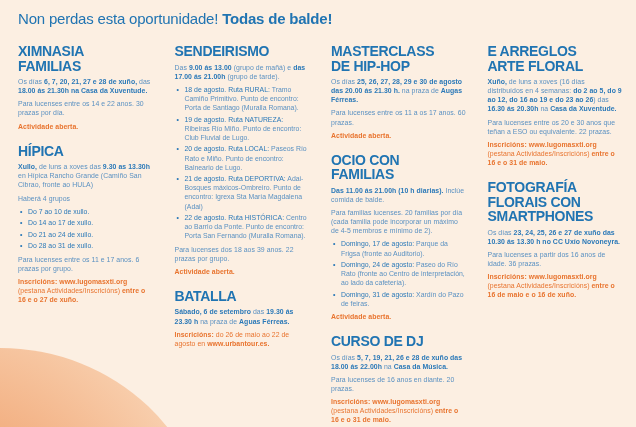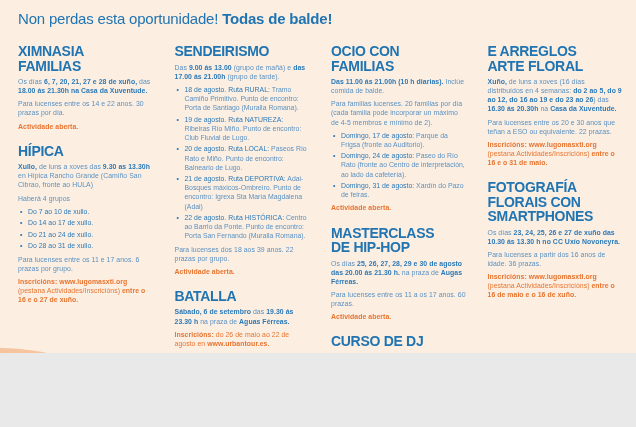--- a/index.html
+++ b/index.html
@@ -2,21 +2,21 @@
 <html style="--bg: #fcefe2; --titleblue: #2074b2; --leadblue: #2b79b8; --bodyblue: #5a91c2; --orange: #e8742f;"><head>
 <meta charset="utf-8">
 <style>
   html,body{margin:0;padding:0;}
   body{
     font-family:"Liberation Sans", sans-serif;
     background:#e9e9e9;
   }
   #flyer{
     position:relative;
-    width:636px;height:353px;
+    width:636px;height:427px;
     background:var(--bg,#fcefe2);
     overflow:hidden;
   }
   #blob{
     position:absolute;
     left:-210px;top:348px;
     width:420px;height:400px;
     border-radius:50%;
     background:radial-gradient(circle at 35% 55%, #efa06b 0%, #f3b285 45%, #f8cfae 78%, #fbdfc6 100%);
   }
@@ -147,48 +147,48 @@
           <div class="title">
             <div>BATALLA</div>
           </div>
           <p class="p lead"><span class="b">Sábado, 6 de setembro</span><span> das </span><span class="b">19.30 ás 23.30 h</span><span> na praza de </span><span class="b">Aguas Férreas.</span></p>
           <p class="p note"><span class="b">Inscricións:</span><span> do 26 de maio ao 22 de agosto en </span><span class="b">www.urbantour.es.</span></p>
         </div>
       </div>
       <div class="column">
         <div class="section">
           <div class="title">
+            <div>MASTERCLASS</div>
+            <div>DE HIP-HOP</div>
+          </div>
+          <p class="p lead"><span>Os días </span><span class="b">25, 26, 27, 28, 29 e 30 de agosto das 20.00 ás 21.30 h.</span><span> na praza de </span><span class="b">Augas Férreas.</span></p>
+          <p class="p body"><span>Para lucenses entre os 11 a os 17 anos. 60 prazas.</span></p>
+          <p class="p note"><span class="b">Actividade aberta.</span></p>
+        </div>
+        <div class="section">
+          <div class="title">
             <div>OCIO CON</div>
             <div>FAMILIAS</div>
           </div>
           <p class="p lead"><span class="b">Das 11.00 ás 21.00h (10 h diarias).</span><span> Inclúe comida de balde.</span></p>
           <p class="p body"><span>Para familias lucenses. 20 familias por día (cada familia pode incorporar un máximo de 4-5 membros e mínimo de 2).</span></p>
           <div class="bullets">
             <div class="bullet">
               <span class="marker">•</span>
               <span class="btext"><span class="b">Domingo, 17 de agosto:</span><span> Parque da Frigsa (fronte ao Auditorio).</span></span>
             </div>
             <div class="bullet">
               <span class="marker">•</span>
               <span class="btext"><span class="b">Domingo, 24 de agosto:</span><span> Paseo do Río Rato (fronte ao Centro de interpretación, ao lado da cafetería).</span></span>
             </div>
             <div class="bullet">
               <span class="marker">•</span>
               <span class="btext"><span class="b">Domingo, 31 de agosto:</span><span> Xardín do Pazo de feiras.</span></span>
             </div>
           </div>
-          <p class="p note"><span class="b">Actividade aberta.</span></p>
-        </div>
-        <div class="section">
-          <div class="title">
-            <div>MASTERCLASS</div>
-            <div>DE HIP-HOP</div>
-          </div>
-          <p class="p lead"><span>Os días </span><span class="b">25, 26, 27, 28, 29 e 30 de agosto das 20.00 ás 21.30 h.</span><span> na praza de </span><span class="b">Augas Férreas.</span></p>
-          <p class="p body"><span>Para lucenses entre os 11 a os 17 anos. 60 prazas.</span></p>
           <p class="p note"><span class="b">Actividade aberta.</span></p>
         </div>
         <div class="section">
           <div class="title">
             <div>CURSO DE DJ</div>
           </div>
           <p class="p lead"><span>Os días </span><span class="b">5, 7, 19, 21, 26 e 28 de xuño das 18.00 ás 22.00h</span><span> na </span><span class="b">Casa da Música.</span></p>
           <p class="p body"><span>Para lucenses de 16 anos en diante. 20 prazas.</span></p>
           <p class="p note"><span class="b">Inscricións: www.lugomasxti.org</span><span> (pestana Actividades/Inscricións) </span><span class="b">entre o 16 e o 31 de maio.</span></p>
         </div>

